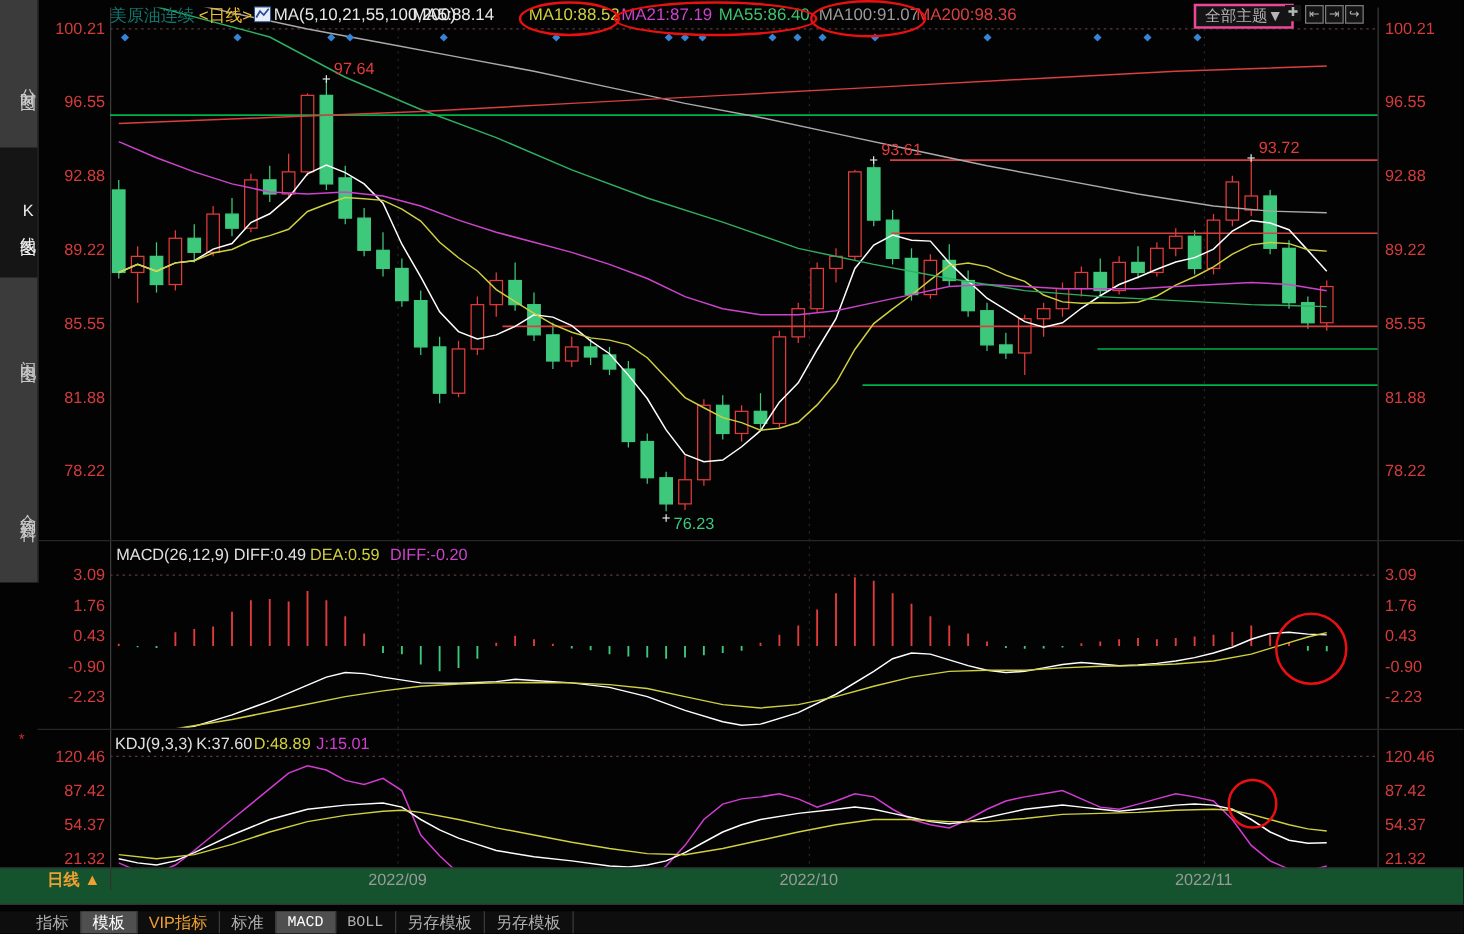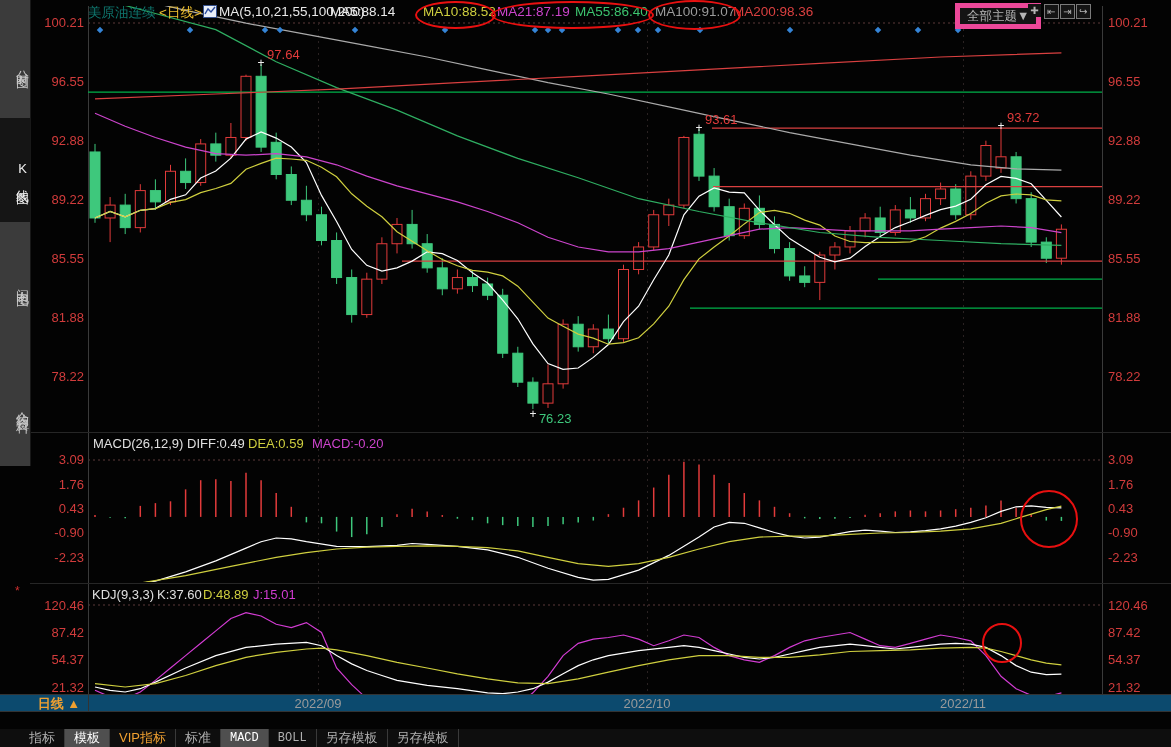--- a/index.html
+++ b/index.html
@@ -10,26 +10,26 @@
   #sidebar{position:absolute;left:0;top:0;width:30px;height:466px;background:#3b3b3b;border-right:1px solid #181818;}
   .side-item{writing-mode:vertical-rl;text-orientation:upright;letter-spacing:3px;width:100%;
              color:#c8c8c8;font-size:13px;text-align:center;position:absolute;left:0;cursor:pointer;}
   .side-item.active{background:#151515;color:#f0f0f0;}
   
   .hdr{position:absolute;top:4px;font-size:13.5px;white-space:nowrap;}
   .phdr{position:absolute;font-size:13px;white-space:nowrap;}
   
   .ann{position:absolute;border:2.5px solid #e81010;border-radius:50%;pointer-events:none;}
   
-  #theme-btn{position:absolute;top:3px;font-size:12.5px;color:#b5b5b5;border:5px solid #ec4899;
+  #theme-btn{position:absolute;top:3px;font-size:12.5px;color:#b5b5b5;border:2px solid #ec4899;
              padding:0 7px;height:16px;line-height:16px;background:#141414;cursor:pointer;}
   .tool-ic{position:absolute;top:4px;width:13px;height:13px;border:1px solid #7a7a7a;color:#b5b5b5;
            font-size:10px;line-height:13px;text-align:center;background:#141414;cursor:pointer;}
   
-  #axisrow{position:absolute;left:0;top:694px;width:1171px;height:18px;background:#0c4a6e;
+  #axisrow{position:absolute;left:0;top:694px;width:1171px;height:30px;background:#14532d;
            border-top:1px solid #333;border-bottom:1px solid #333;box-sizing:border-box;}
   #period-cell{position:absolute;left:30px;top:0;width:58px;height:17px;border-right:1px solid #333;
                color:#f0a030;font-size:13px;font-weight:bold;text-align:center;line-height:17px;cursor:pointer;}
   .datelab{position:absolute;top:1px;color:#9a9a9a;font-size:13px;transform:translateX(-50%);}
   #toolbar{position:absolute;left:0;top:729px;width:1171px;height:18px;background:#0e0e0e;display:flex;
            align-items:stretch;padding-left:20px;}
   .tab{color:#b0b0b0;font-size:13px;line-height:18px;padding:0 9px;border-right:1px solid #3a3a3a;cursor:pointer;white-space:nowrap;}
   .tab.active{background:#4f4f4f;color:#fff;text-align:right;}
   .tab.orange{color:#f0a030;}
   .tab.mono{font-family:"Liberation Mono","DejaVu Sans Mono",monospace;font-size:12px;}
@@ -360,21 +360,21 @@
       <div class="side-item" style="top: 10px; height: 96px; line-height: 15px; padding-top: 6px;">分时图</div>
       <div class="side-item active" style="top: 118px; height: 98px; line-height: 15px; padding-top: 6px;">K线图</div>
       <div class="side-item" style="top: 228px; height: 96px; line-height: 15px; padding-top: 6px;">闪电图</div>
       <div class="side-item" style="top: 340px; height: 122px; line-height: 15px; padding-top: 6px;">合约资料</div>
     </div>
 
   
   <span class="phdr" style="left:93px;top:436px;color:#e0e0e0;">MACD(26,12,9)</span>
   <span class="phdr" style="left:187px;top:436px;color:#e0e0e0;">DIFF:0.49</span>
   <span class="phdr" style="left:248px;top:436px;color:#cfcf3f;">DEA:0.59</span>
-  <span class="phdr" style="left:312px;top:436px;color:#cc44cc;">MACD:-0.20</span>
+  <span class="phdr" style="left:312px;top:436px;color:#cc44cc;">DIFF:-0.20</span>
 
   
   <span class="phdr" style="left:92px;top:587px;color:#e0e0e0;">KDJ(9,3,3)</span>
   <span class="phdr" style="left:157px;top:587px;color:#e0e0e0;">K:37.60</span>
   <span class="phdr" style="left:203px;top:587px;color:#cfcf3f;">D:48.89</span>
   <span class="phdr" style="left:253px;top:587px;color:#d23cd2;">J:15.01</span>
 
   <span id="red-star">*</span>
 
   

